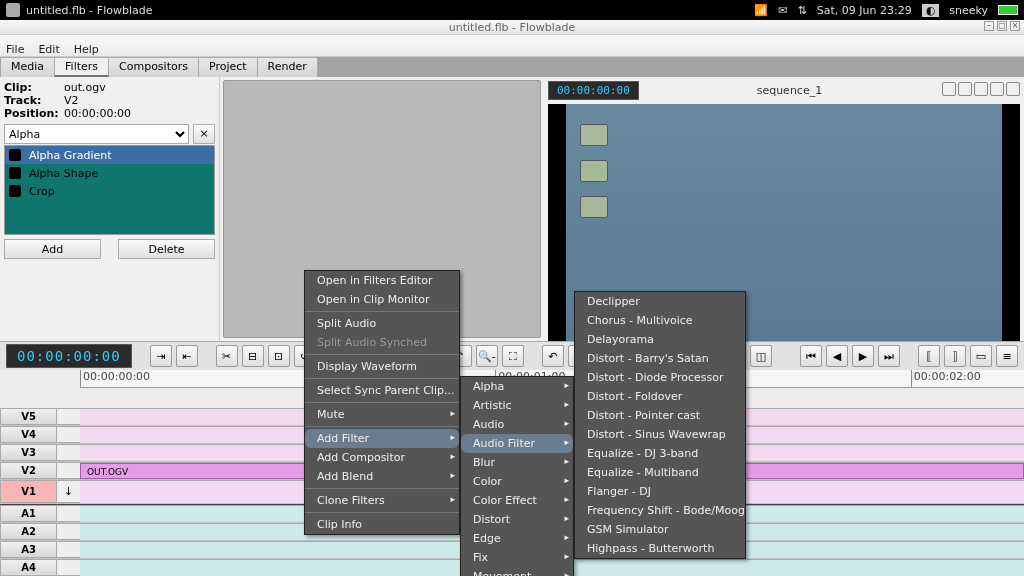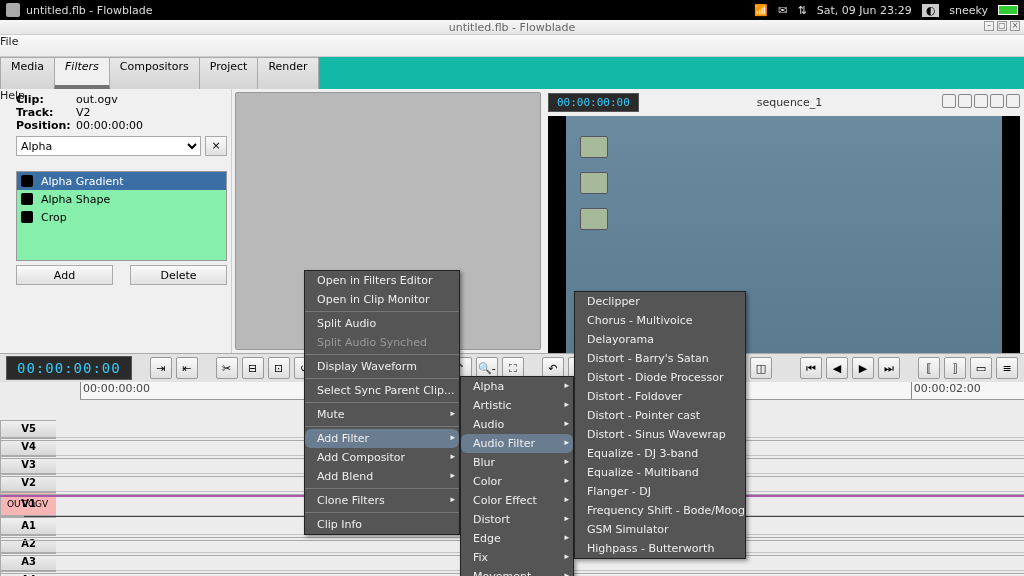--- a/index.html
+++ b/index.html
@@ -7,35 +7,35 @@
 
 .topbar { height:20px; background:#000; color:#ddd; display:flex; align-items:center; padding:0 6px; justify-content:space-between; }
 .topbar .left { display:flex; align-items:center; gap:6px; }
 .topbar .right { display:flex; align-items:center; gap:10px; }
 .topbar .file-icon { width:14px; height:14px; background:#aaa; border-radius:2px; }
 
 .outer-title { height:15px; background:linear-gradient(#f6f6f6,#e6e6e6); border-bottom:1px solid #ccc; text-align:center; font-size:10px; color:#666; line-height:15px; position:relative; }
 .outer-title .winbtns { position:absolute; right:4px; top:1px; display:flex; gap:3px; }
 .outer-title .winbtns span { width:10px; height:10px; border:1px solid #999; font-size:8px; line-height:8px; text-align:center; color:#555; }
 
-.menubar { height:22px; background:linear-gradient(#fafafa,#eaeaea); border-bottom:1px solid #ccc; display:flex; align-items:flex-start; padding:0 0; gap:14px;flex-direction:column; }
+.menubar { height:22px; background:linear-gradient(#fafafa,#eaeaea); border-bottom:1px solid #ccc; display:flex; align-items:flex-end; padding:0 6px; gap:14px; }
 .menubar span { color:#222; }
 
-.tabbar { height:32px; background:#14b8a6; display:flex; }
+.tabbar { height:20px; background:#a3a3a3; display:flex; }
 .tabbar .tab { padding:2px 10px; border:1px solid #aaa; border-bottom:none; background:linear-gradient(#e8e8e8,#d4d4d4); margin-right:-1px; }
-.tabbar .tab.active { background:#f0f0f0; border-bottom:4px solid #737373; position:relative; z-index:1;font-style:italic; }
-
-.main { display:flex; height:calc(576px - 20px - 15px - 22px - 20px - 235px);padding-left:12px; }
+.tabbar .tab.active { background:#f0f0f0; border-bottom:2px solid #737373; position:relative; z-index:1; }
+
+.main { display:flex; height:calc(576px - 20px - 15px - 22px - 20px - 235px); }
 .left-panel { width:220px; padding:4px; border-right:1px solid #ccc; }
 .clip-info div { display:flex; }
 .clip-info .lbl { width:60px; font-weight:bold; }
 .filter-cat { display:flex; align-items:center; margin-top:4px; gap:4px; }
 .filter-cat select { flex:1; height:20px; border:1px solid #aaa; background:#fff; }
 .xbtn { width:22px; height:20px; background:linear-gradient(#fafafa,#e0e0e0); border:1px solid #aaa; text-align:center; line-height:18px; }
-.filter-list { border:1px solid #999; height:90px; margin-top:15px; background:#86efac; overflow:hidden;text-align:right; }
+.filter-list { border:1px solid #999; height:90px; margin-top:1px; background:#0f766e; overflow:hidden;text-align:right; }
 .filter-list .row { display:flex; align-items:center; height:18px; padding:0 4px; gap:8px; }
 .filter-list .row.sel { background:#3b6ea5; color:#fff; }
 .filter-list .cb { width:12px; height:12px; background:#000; border-radius:2px; }
 .filter-btns { display:flex; gap:17px; margin-top:4px; }
 .filter-btns button { flex:1; height:20px; background:linear-gradient(#fafafa,#e0e0e0); border:1px solid #aaa; }
 
 .mid-panel { flex:1; background:#b9b9b9; position:relative; margin:3px; border:1px solid #999; border-radius:2px; }
 
 .right-panel { width:480px; padding:4px; }
 .preview-header { display:flex; justify-content:space-between; align-items:center; }
@@ -47,21 +47,21 @@
 .preview-inner .desc-icon { position:absolute; width:28px; height:22px; background:rgba(210,220,150,0.6); border:1px solid #556; border-radius:2px; }
 
 .bottom { height:235px; border-top:1px solid #aaa; position:relative; background:#ececec; }
 .tc-row { display:flex; align-items:center; height:28px; padding:0 6px; gap:4px; background:#e2e2e2; }
 .tc-box { background:#2a2a2a; color:#3cf; padding:3px 10px; font-family:monospace; font-size:14px; border:1px solid #555; letter-spacing:1px; }
 .tbtn { width:22px; height:22px; border:1px solid #999; background:linear-gradient(#fafafa,#dedede); border-radius:2px; display:inline-flex; align-items:center; justify-content:center; }
 .spacer { flex:1; }
 
 .ruler { height:18px; background:#f6f6f6; border-bottom:1px solid #999; position:relative; margin-left:80px; font-size:9px; color:#444; }
 .ruler .tick { position:absolute; top:0; height:100%; border-left:1px solid #888; padding-left:2px; }
-.track { height:18px; display:flex; border-bottom:1px solid #c3c3c3;flex-direction:column; }
+.track { height:18px; display:flex; border-bottom:1px solid #c3c3c3; }
 .track.video .content { background:#f3daf3; }
 .track.audio .content { background:#cdeae9; }
 .track .head { width:56px; background:linear-gradient(#f0f0f0,#d8d8d8); border:1px solid #aaa; text-align:center; font-weight:bold; font-size:10px; line-height:16px; border-right:none; }
 .track .arrow { width:24px; background:#eee; border:1px solid #aaa; border-right:none; text-align:center; line-height:16px; }
 .track .content { flex:1; border-top:1px solid #aaa; position:relative; }
 .track.active .head { background:#f7b5b5; }
 .clip-bar { position:absolute; left:0; top:0; bottom:0; right:0; background:#e49de6; padding-left:6px; font-size:9px; line-height:16px; border:1px solid #a65aa8; }
 .tracks-area { flex:1; padding-top:20px; }
 .track-divider { height:1px; background:#444; }
 

